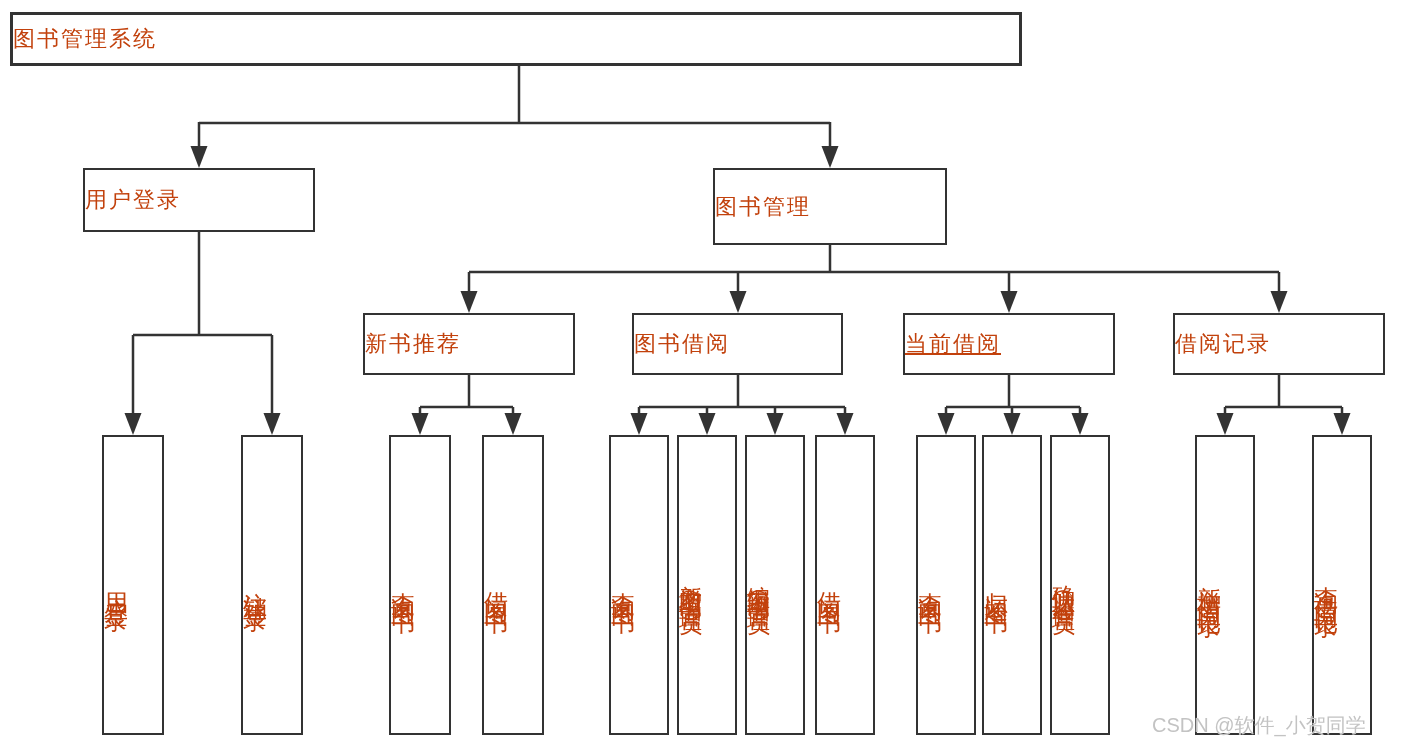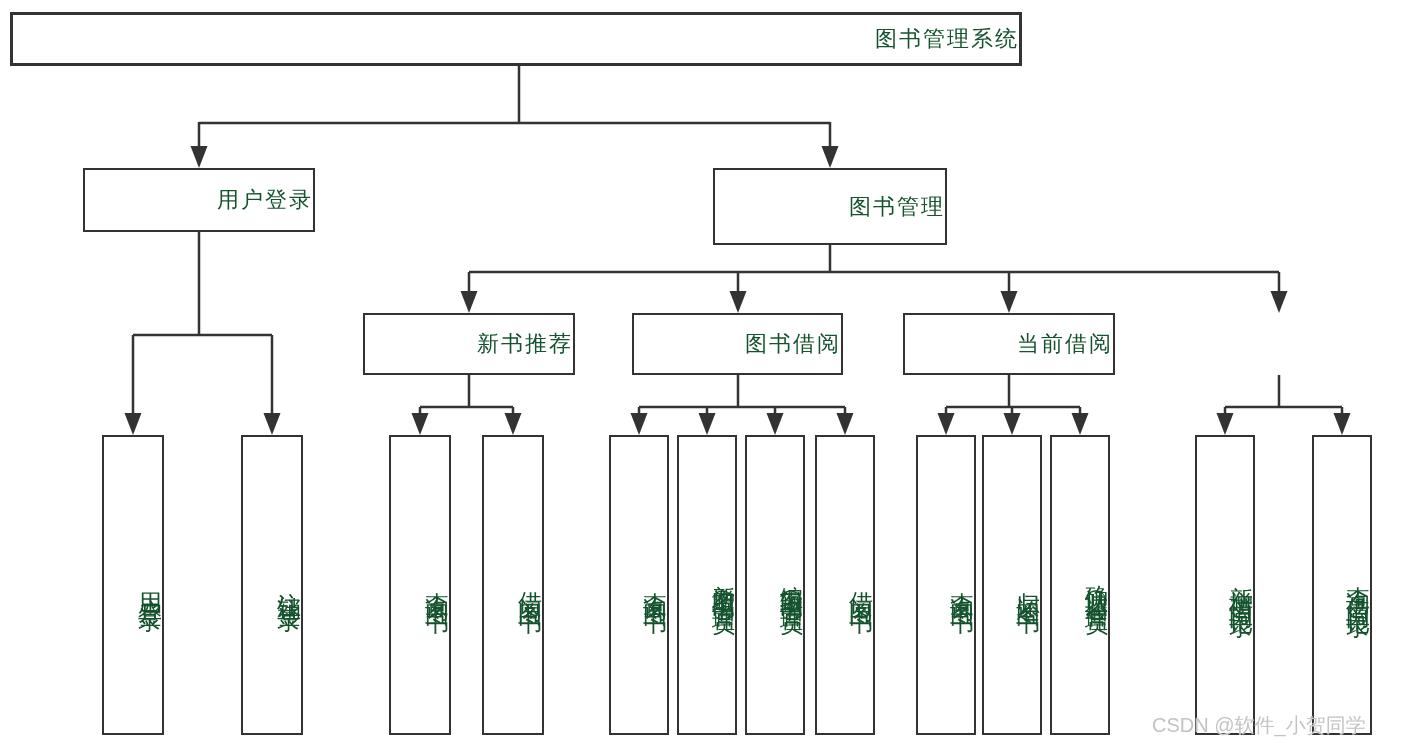--- a/index.html
+++ b/index.html
@@ -17,22 +17,22 @@
     width: 1405px; height: 747px;
     pointer-events: none;
   }
   .box {
     position: absolute;
     box-sizing: border-box;
     border: 2.5px solid #333333;
     background: #ffffff;
     display: flex;
     align-items: center;
-    justify-content: flex-end;
-    color: #14532d;
+    justify-content: flex-start;
+    color: #c2410c;
   }
   .box.root { border-width: 3px; }
   .hlabel {
     font-size: 22px;
     letter-spacing: 2px;
     white-space: nowrap;
   }
   .leaf { top: 435px; height: 300px; }
   .vlabel {
     writing-mode: vertical-rl;
@@ -100,22 +100,25 @@
   <div class="box" style="left:713px; top:168px; width:234px; height:77px;">
     <span class="hlabel">图书管理</span>
   </div>
 
   <div class="box" style="left:632px; top:313px; width:211px; height:62px;">
     <span class="hlabel">图书借阅</span>
   </div>
   <div class="box" style="left:363px; top:313px; width:212px; height:62px;">
     <span class="hlabel">新书推荐</span>
   </div>
-  <div class="box" style="left:903px; top:313px; width:212px; height:62px;">
+  <div class="box" style="left:903px; top:313px; width:212px; height:62px;text-decoration:underline;">
     <span class="hlabel">当前借阅</span>
+  </div>
+  <div class="box" style="left:1173px; top:313px; width:212px; height:62px;">
+    <span class="hlabel">借阅记录</span>
   </div>
 
   <div class="box leaf" style="left:102px; width:62px;">
     <span class="vlabel">用户登录</span>
   </div>
   <div class="box leaf" style="left:241px; width:62px;">
     <span class="vlabel">注销登录</span>
   </div>
 
   <div class="box leaf" style="left:389px; width:62px;">

